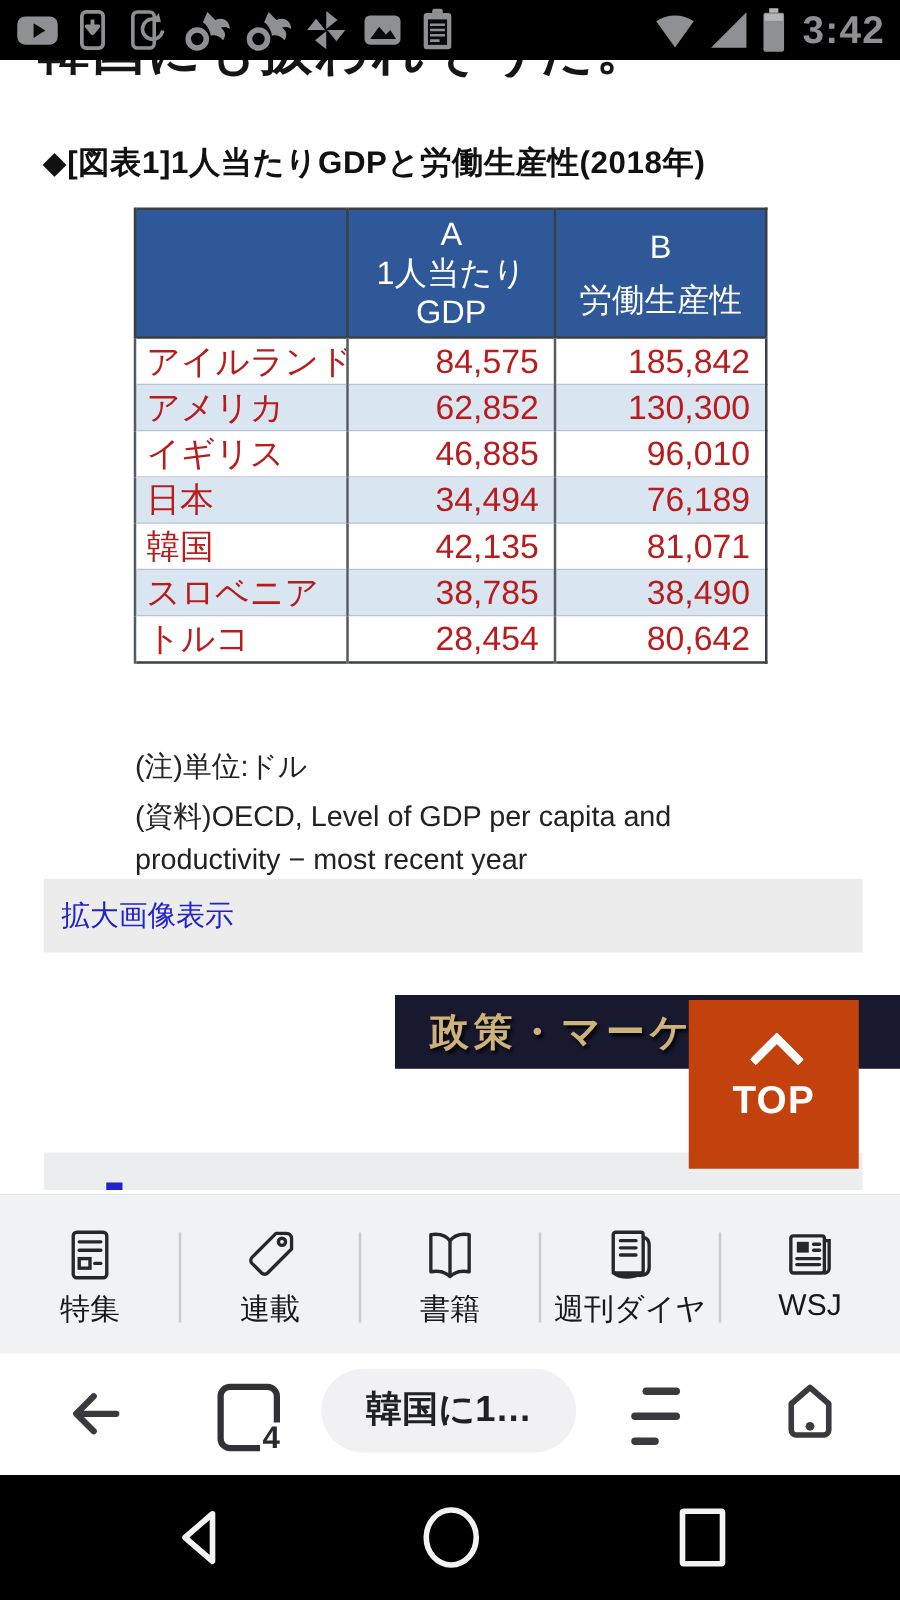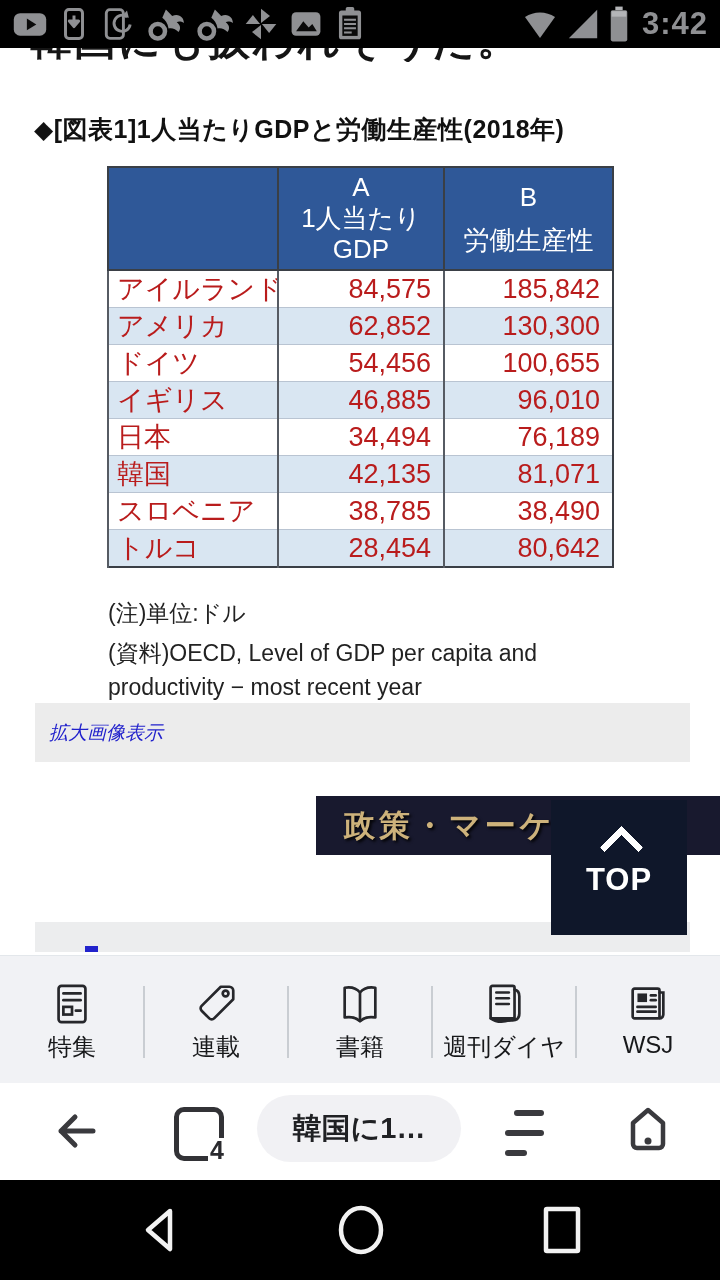--- a/index.html
+++ b/index.html
@@ -39,32 +39,32 @@
   .data-table td.name{text-align:left;padding-left:8px;}
   .data-table td.num{text-align:right;padding-right:12px;}
   .hdr-line{display:block;text-align:center;}
   .hdr-gap{margin-top:12px;}
   
   .notes{position:absolute;left:108px;top:596px;font-size:23px;color:#222;}
   .notes div{line-height:34px;}
   .notes .n1{margin-bottom:6px;}
   
   .link-band{position:absolute;left:35px;top:703px;width:655px;height:59px;background:#ececec;}
-  .link-band a{display:inline-block;margin-left:14px;line-height:59px;font-size:19px;color:#2121cc;text-decoration:none;cursor:pointer;font-style:italic;}
+  .link-band a{display:inline-block;margin-left:14px;line-height:59px;font-size:23px;color:#2121cc;text-decoration:none;cursor:pointer;}
   
   .banner{
     position:absolute;left:316px;top:796px;width:404px;height:59px;background:#18192e;
     overflow:hidden;z-index:1;cursor:pointer;
   }
   .banner span{
     display:block;padding-left:28px;line-height:60px;font-family:"Liberation Serif","DejaVu Serif",serif;
     font-size:31px;font-weight:700;color:#cdb27b;letter-spacing:4px;white-space:nowrap;
     text-shadow:2px 2px 3px rgba(0,0,0,0.9);
   }
-  .top-btn{position:absolute;left:551px;top:800px;width:136px;height:135px;background:#0f172a;z-index:2;cursor:pointer;}
+  .top-btn{position:absolute;left:551px;top:800px;width:136px;height:135px;background:#c2410c;z-index:2;cursor:pointer;}
   .top-btn .chev{
     position:absolute;left:55px;top:32px;width:24px;height:24px;
     border-top:7px solid #fff;border-right:7px solid #fff;transform:rotate(-45deg);border-radius:2px;
   }
   .top-btn .lbl{position:absolute;left:0;top:62px;width:100%;text-align:center;color:#fff;font-size:31px;font-weight:700;letter-spacing:1px;}
   
   .gray-block{position:absolute;left:35px;top:922px;width:655px;height:30px;background:#ecedee;}
   .blue-speck{position:absolute;left:50px;bottom:0;width:13px;height:6px;background:#2223cc;}
   
   .site-nav{
@@ -214,25 +214,20 @@
         <td class="name">アイルランド</td>
         <td class="num">84,575</td>
         <td class="num">185,842</td>
       </tr>
     <tr>
         <td class="name">アメリカ</td>
         <td class="num">62,852</td>
         <td class="num">130,300</td>
       </tr>
     <tr>
-        <td class="name">ドイツ</td>
-        <td class="num">54,456</td>
-        <td class="num">100,655</td>
-      </tr>
-    <tr>
         <td class="name">イギリス</td>
         <td class="num">46,885</td>
         <td class="num">96,010</td>
       </tr>
     <tr>
         <td class="name">日本</td>
         <td class="num">34,494</td>
         <td class="num">76,189</td>
       </tr>
     <tr>

